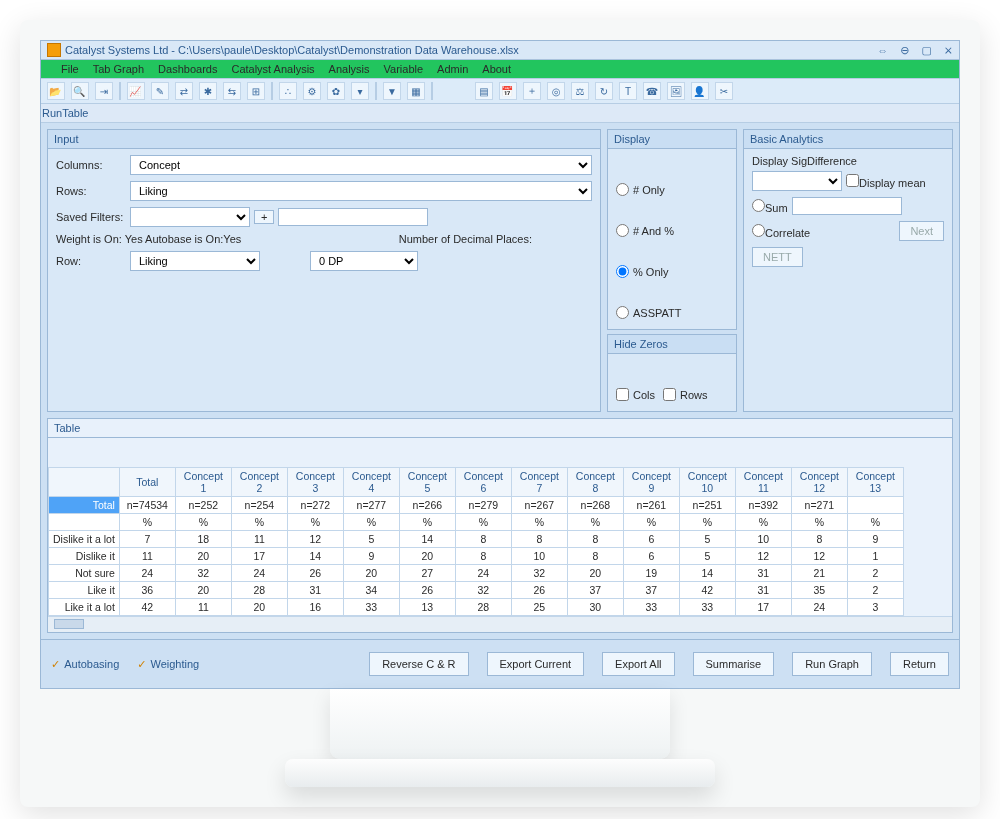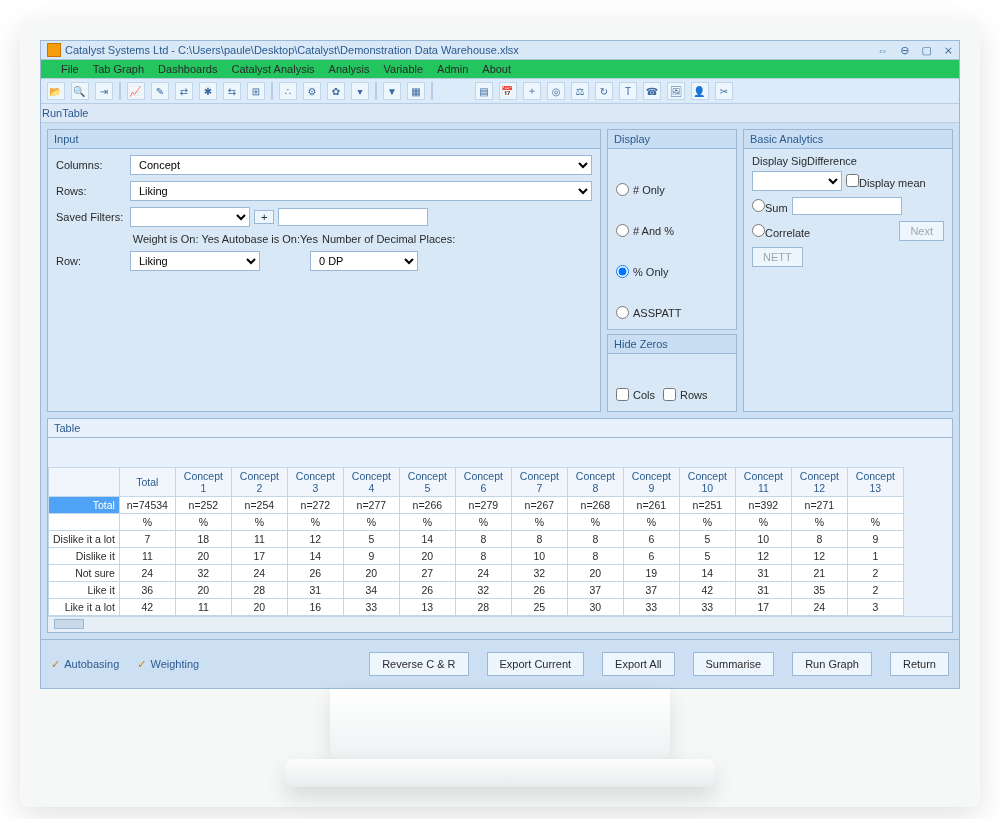--- a/index.html
+++ b/index.html
@@ -125,21 +125,21 @@
         <div class="row">
           <span class="lbl">Rows:</span>
           <select class="wide"><option>Liking</option></select>
         </div>
         <div class="row">
           <span class="lbl">Saved Filters:</span>
           <select style="width:120px"><option></option></select>
           <span class="btn-sm">+</span>
           <input type="text" style="width: 150px;">
         </div>
-        <div class="row" style="justify-content:center">
+        <div class="row" style="justify-content:space-between">
           <span>Weight is On: Yes   Autobase is On:Yes</span>
           <span style="margin-right:60px">Number of Decimal Places:</span>
         </div>
         <div class="row">
           <span class="lbl">Row:</span>
           <select style="width:130px"><option>Liking</option></select>
           <select style="width:108px;margin-left:46px"><option>0 DP</option></select>
         </div>
       </div>
     </div>

